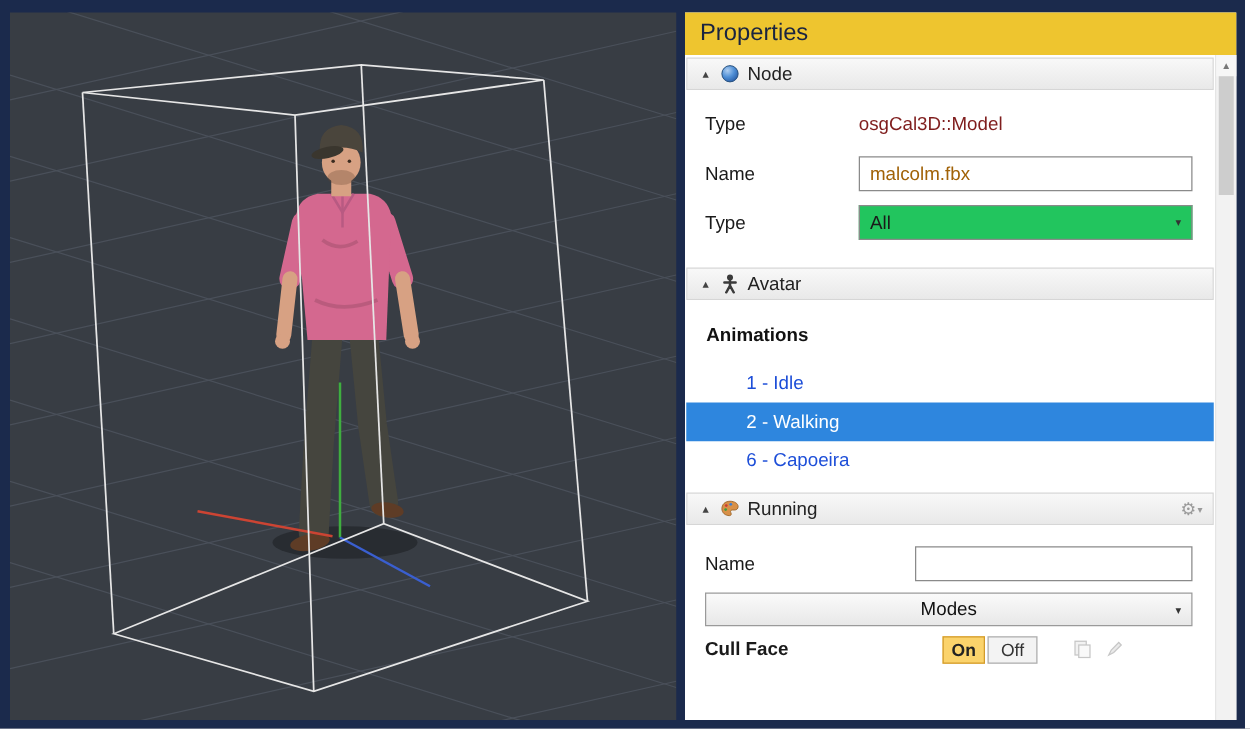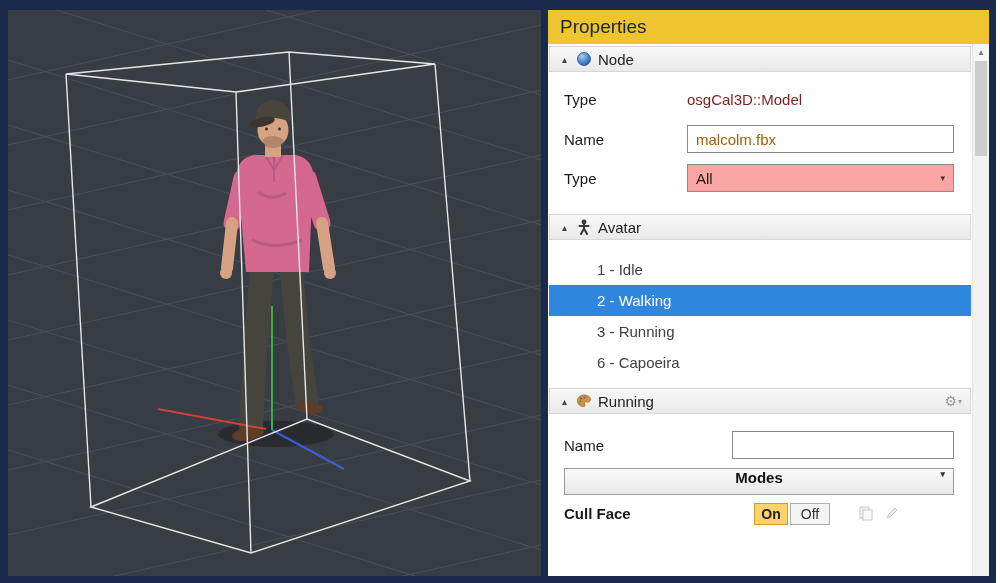--- a/index.html
+++ b/index.html
@@ -39,35 +39,35 @@
   .gear .tiny-arrow { font-size:8px; vertical-align:2px; margin-left:1px; }
 
   .fields { padding:14px 18px 4px 16px; }
   .field-row { display:flex; align-items:center; height:30px; margin-bottom:9px;gap:45px; }
   .field-row.plain { height:26px; margin-bottom:12px; }
   .field-row label { width:78px; font-size:15px; color:#1a1a1a; }
   .static-value { font-size:15px; color:#7f1d1d; }
   .text-input { flex:1; height:28px; border:1px solid #8a8a8a; padding:0 8px;
                 font-family:"Liberation Sans",sans-serif; font-size:15px; color:#a16207; background:#fff; }
   .select { flex:1; height:28px; border:1px solid #8a8a8a; display:flex; align-items:center;
-            padding:0 8px; position:relative; background:#fca5a5; font-size:15px; color:#1a1a1a; }
+            padding:0 8px; position:relative; background:#22c55e; font-size:15px; color:#1a1a1a; }
   .select .arrow, .modes .arrow { position:absolute; right:8px; font-size:9px; color:#333; }
 
   .anim-title { font-size:15px; font-weight:bold; color:#111; margin:20px 0 0 17px; }
   .anim-list { margin-top:14px; }
-  .anim-item { height:31px; line-height:31px; padding-left:48px; font-size:15px; color:#404040; margin:0 1px; cursor:default; }
+  .anim-item { height:31px; line-height:31px; padding-left:48px; font-size:15px; color:#1d4ed8; margin:0 1px; cursor:default; }
   .anim-item.selected { background:var(--accent,#2e86de); color:var(--selected-text,#fff); }
 
   .mat-name-row { display:flex; align-items:center; height:30px; margin:16px 18px 0 16px; }
   .mat-name-row label { flex:1; font-size:15px; color:#1a1a1a; }
   .mat-name-row .text-input { flex:none; width:222px; }
 
   .modes { height:27px; margin:8px 18px 0 16px; border:1px solid #9a9a9a;
-           background:linear-gradient(#fafafa,#e8e8e8); display:flex; align-items:flex-start; justify-content:center;
-           font-size:15px; font-weight:bold; color:#111; position:relative; }
+           background:linear-gradient(#fafafa,#e8e8e8); display:flex; align-items:center; justify-content:center;
+           font-size:15px; font-weight:normal; color:#111; position:relative; }
 
   .cull-row { display:flex; align-items:flex-start; margin:8px 18px 0 16px; }
   .cull-row label { width:190px; font-size:15px; font-weight:bold; color:#1a1a1a; padding-top:2px; }
   .toggle { height:22px; line-height:20px; text-align:center; font-size:14px; border:1px solid #adadad;
             background:#f3f3f3; color:#333; }
   .toggle.on { width:34px; background:var(--on-bg,#fbd36b); border-color:var(--on-border,#d29b2c);
                font-weight:bold; color:#222; }
   .toggle.off { width:40px; margin-left:2px; }
   .dim-icons { margin-left:28px; display:flex; gap:10px; opacity:.55; padding-top:2px; }
 
@@ -192,25 +192,25 @@
           <span class="expander">▴</span>
           <span class="icon16">
             <svg width="16" height="16" viewBox="0 0 16 16">
               <circle cx="8" cy="3" r="2.4" fill="#3a3a3a"></circle>
               <path d="M8 5.5 L8 9.5 M3.5 7 L12.5 7 M8 9.5 L5 15 M8 9.5 L11 15" stroke="#3a3a3a" stroke-width="2" stroke-linecap="round" fill="none"></path>
             </svg>
           </span>
           <span>Avatar</span>
         </div>
 
+        <div class="anim-title">Animations</div>
 
         <div class="anim-list">
           <div class="anim-item">1 - Idle</div>
           <div class="anim-item selected">2 - Walking</div>
-          <div class="anim-item">3 - Running</div>
           <div class="anim-item">6 - Capoeira</div>
         </div>
 
         <div class="section-header mt10">
           <span class="expander">▴</span>
           <span class="icon16">
             <svg width="16" height="16" viewBox="0 0 16 16">
               <path d="M8 2 C3.8 2 1.5 4.8 1.5 8 C1.5 11.2 4.2 13.5 7.5 13.5 C8.6 13.5 9 12.9 9 12.2 C9 11.4 8.4 11 8.4 10.3 C8.4 9.5 9.1 9 10 9 L11.8 9 C13.4 9 14.5 7.8 14.5 6.3 C14.5 3.8 11.6 2 8 2 Z" fill="#d89048" stroke="#9c6428" stroke-width="0.7"></path>
               <circle cx="5" cy="5.4" r="1.1" fill="#cc3b33"></circle>
               <circle cx="8.6" cy="4.4" r="1.1" fill="#3b7fd4"></circle>

